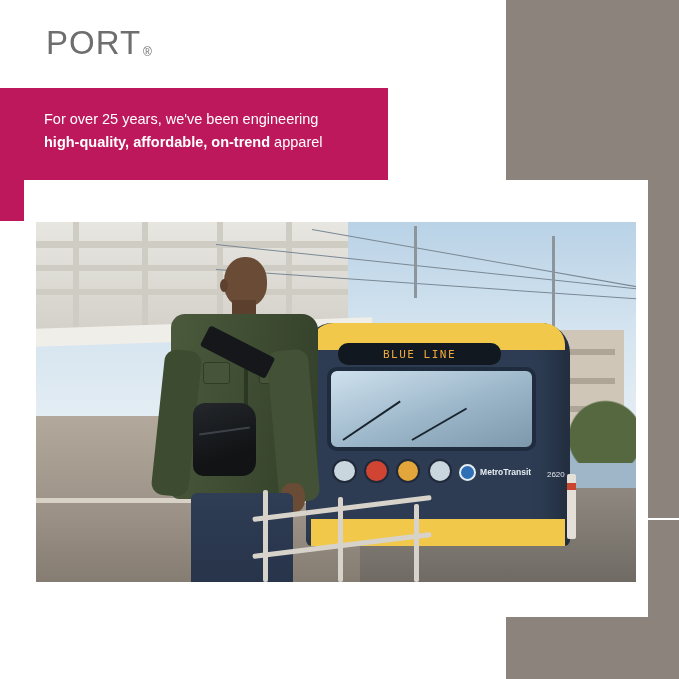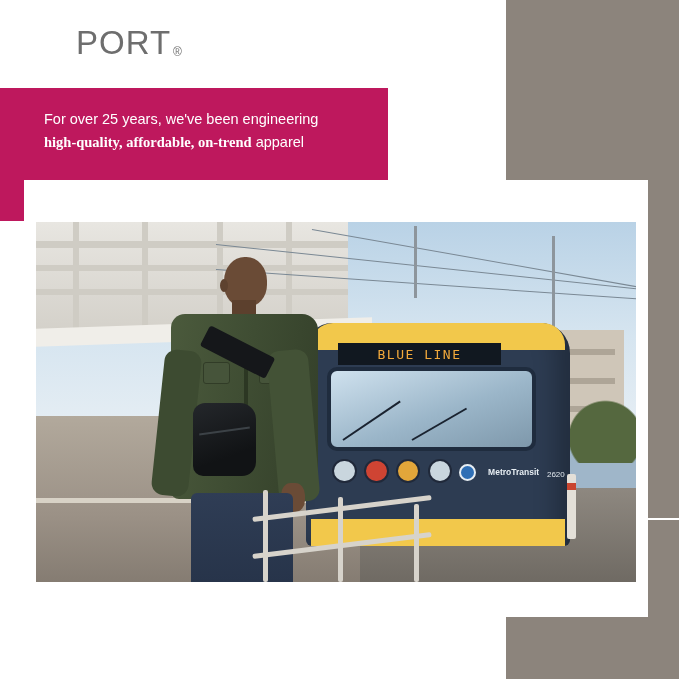--- a/index.html
+++ b/index.html
@@ -51,21 +51,20 @@
     top: 24px;
     display: flex;
     align-items: flex-end;
     letter-spacing: 0.5px;
   }
   .brand .port {
     font-size: 33px;
     font-weight: 400;
     color: #6e6e6e;
     letter-spacing: 1px;
-    margin-left: 30px;
   }
   .brand .authority {
     font-size: 33px;
     font-weight: 700;
     color: #4a4a4a;
     margin-left: 11px;
     letter-spacing: 0.5px;
   }
   .brand .reg {
     font-size: 12px;
@@ -87,21 +86,20 @@
   }
   .blue-panel p {
     margin: 0;
     color: #ffffff;
     font-size: 14.5px;
     line-height: 23px;
     font-weight: 400;
   }
   .blue-panel .bold {
     font-weight: 700;
-    font-family: Liberation Serif, serif;
   }
 
   
   .photo-frame {
     position: absolute;
     left: 24px;
     top: 180px;
     width: 624px;
     height: 437px;
     background: #ffffff;
@@ -213,26 +211,26 @@
     width: 76%; height: 34%;
     background: linear-gradient(160deg, #cfe1ee 0%, #9bb6c9 55%, #7e98ab 100%);
     border-radius: 10px;
     border: 4px solid #1f2c3e;
   }
   .train-sign {
     position: absolute;
     left: 12%; top: 9%;
     width: 62%; height: 10%;
     background: #111820;
-    border-radius: 0;
+    border-radius: 10px;
     display: flex;
     align-items: center;
     justify-content: center;
     color: #f2a93b;
-    font-size: 13px;
+    font-size: 11px;
     letter-spacing: 1.5px;
     font-family: "DejaVu Sans Mono", monospace;
   }
   .train-number {
     position: absolute;
     color: #dfe6ec;
     font-size: 8px;
     font-family: Liberation Sans, sans-serif;
   }
   .train-lights {
@@ -252,21 +250,21 @@
     border: 2px solid #20293a;
   }
   .train-lights span.amber { background: #e2a63a; }
   .train-lights span.clear { background: #c9d6de; }
   .train-logo {
     position: absolute;
     left: 58%; top: 60%;
     width: 36%; height: 14%;
     display: flex;
     align-items: center;
-    gap: 12px;
+    gap: 4px;
     color: #e7eef3;
     font-size: 8.5px;
     font-weight: 700;
   }
   .train-logo .dot {
     width: 13px; height: 13px;
     border-radius: 50%;
     background: #2f6fb5;
     border: 2px solid #e7eef3;
   }

